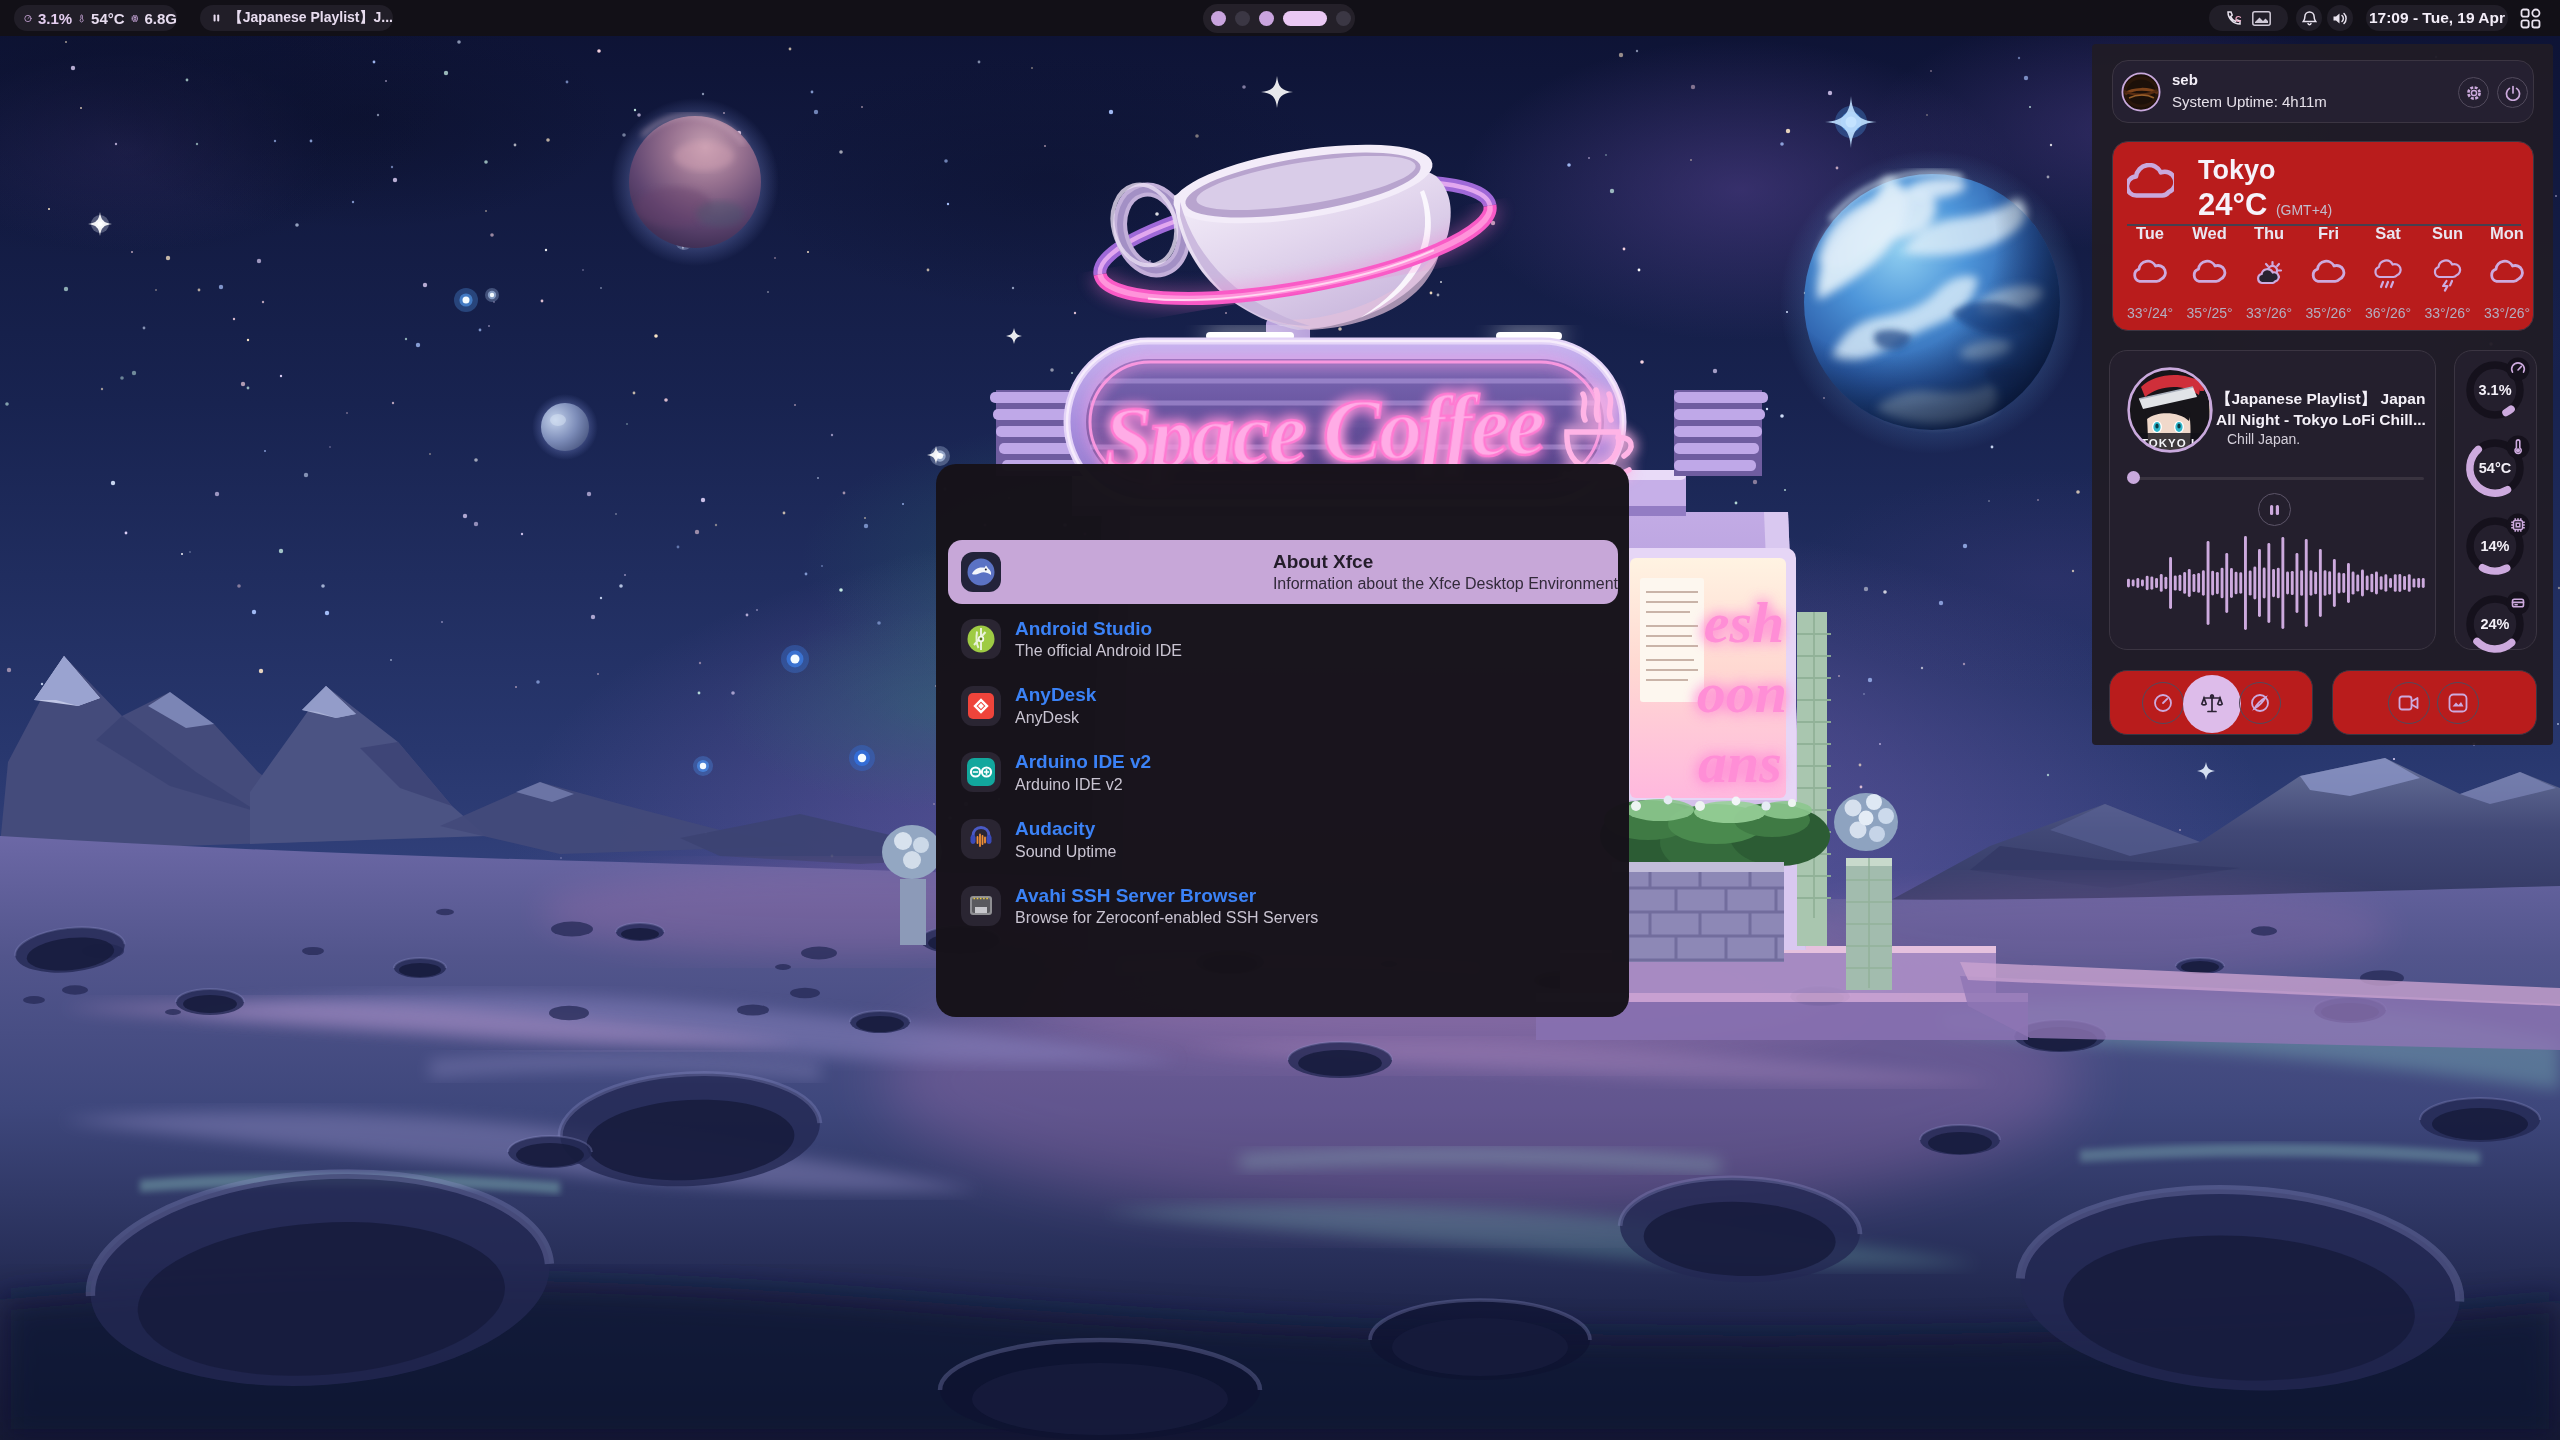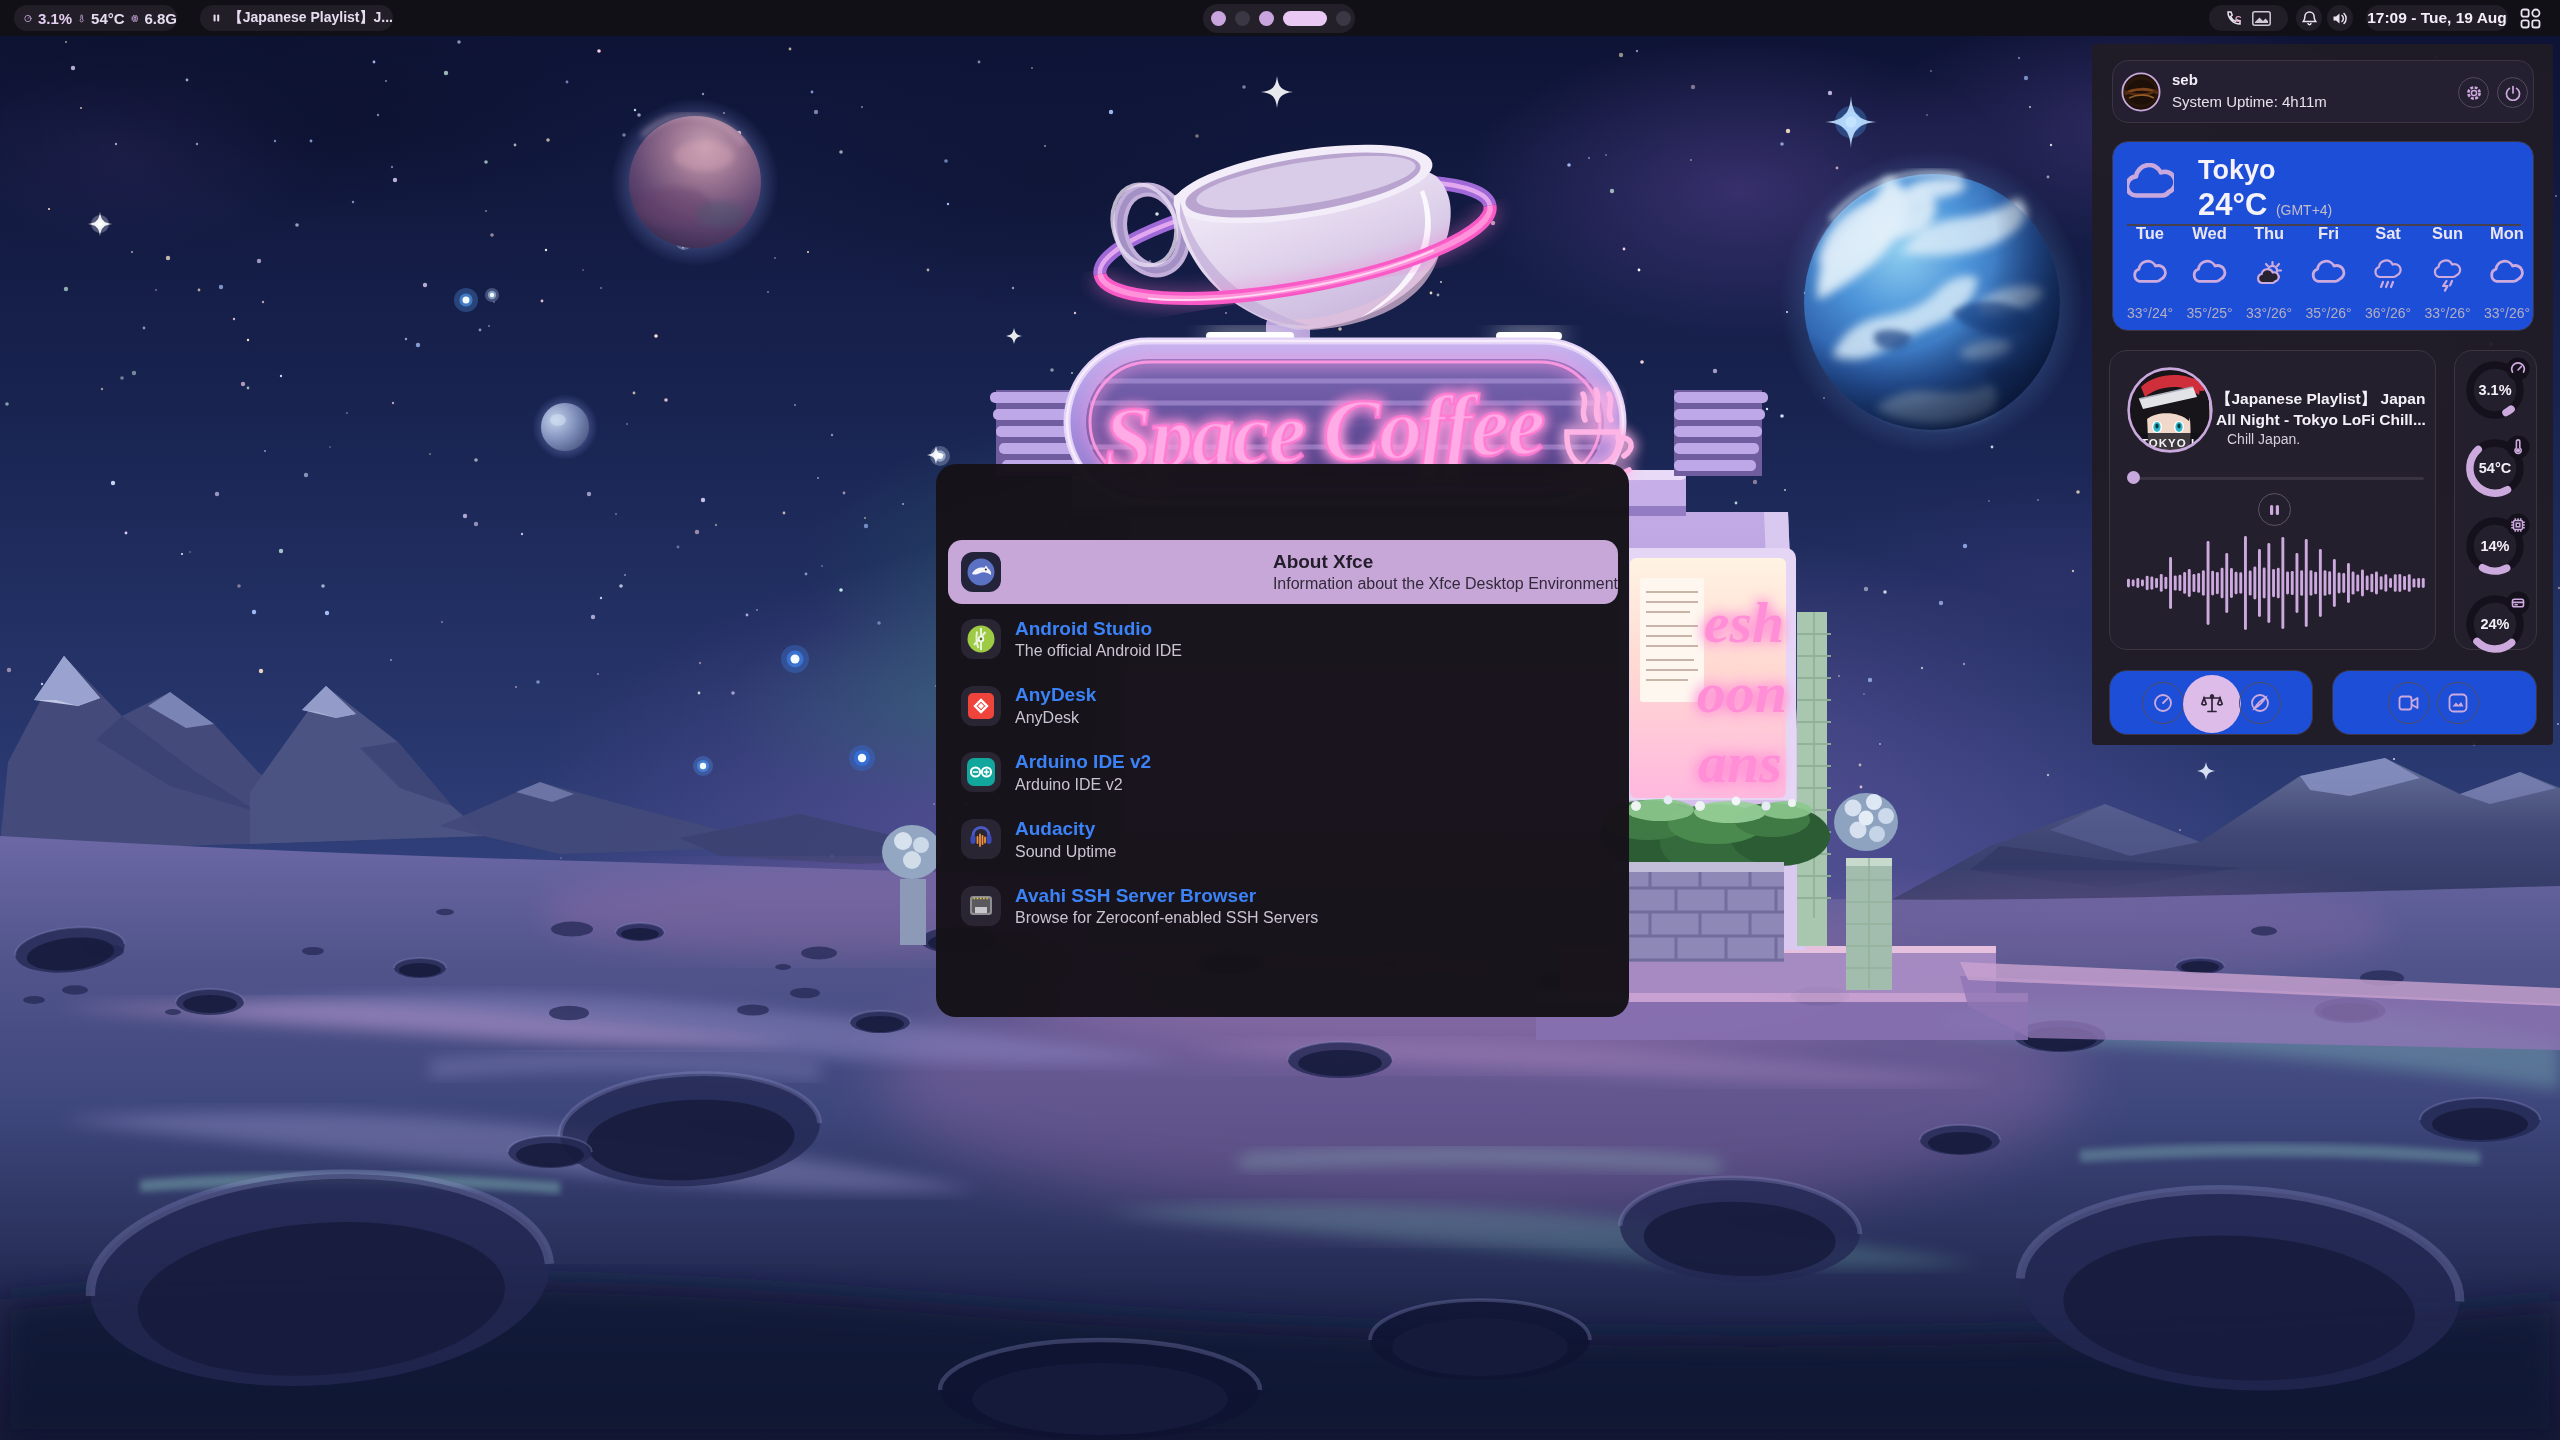--- a/index.html
+++ b/index.html
@@ -14,21 +14,21 @@
 #list { position:absolute; left:12px; top:76px; width:670px; }
 .row { height:64px; border-radius:14px; display:flex; align-items:center; padding-left:13px; margin-bottom:2.8px; }
 .row svg { margin-right:14px; }
 .rt { display:flex; flex-direction:column; justify-content:center; }
 .t1 { font-size:19px; font-weight:bold; color:#3b82f6; line-height:1.35; }
 .t2 { font-size:16px; color:#c9c4d1; line-height:1.3; }
 .sel { background:#c7a7d8;justify-content:space-between; }
 .sel .t1 { color:#241d2b; } .sel .t2 { color:#322a3a; }
 
 #side { position:absolute; left:2092px; top:44px; width:461px; height:701px; background:rgba(32,28,38,0.97); border-radius:4px; }
-.card { position:absolute; background:#1d4ed8; border:1px solid #3b3542; border-radius:16px; }
+.card { position:absolute; background:#b91c1c; border:1px solid #3b3542; border-radius:16px; }
 .btn { border:1px solid #514a5c; border-radius:50%; display:flex; align-items:center; justify-content:center; }
 </style></head><body>
 <svg id="wall" width="2560" height="1440" viewBox="0 0 2560 1440">
 <defs>
 <linearGradient id="sky" x1="0" y1="0" x2="0" y2="1">
  <stop offset="0" stop-color="#0d1233"></stop>
         <stop offset="0.28" stop-color="#182350"></stop>
  <stop offset="0.52" stop-color="#28376e"></stop>
         <stop offset="0.72" stop-color="#3d4c8a"></stop>
  <stop offset="0.9" stop-color="#55589a"></stop>
@@ -1041,21 +1041,21 @@
           <path d="M6 13.6 a1.6 1.6 0 0 0 3 0"></path>
         </g>
       </svg>
     </div>
  <div class="cir" style="left:2327px">
       <svg width="16" height="15" viewBox="0 0 16 15">
         <path d="M1.5 5.5 L4 5.5 L7.5 2.5 L7.5 12.5 L4 9.5 L1.5 9.5Z" fill="#e8e2ee"></path>
         <path d="M10 4.5 a4 4 0 0 1 0 6 M12 2.5 a7 7 0 0 1 0 10" stroke="#e8e2ee" stroke-width="1.5" fill="none" stroke-linecap="round"></path>
       </svg>
     </div>
- <div class="pill" style="left:2366px;width:142px;justify-content:center;font-size:15.5px;color:#f3edf8">17:09 - Tue, 19 Aug</div>
+ <div class="pill" style="left:2366px;width:142px;justify-content:center;font-size:15.5px;color:#f3edf8">17:09 - Tue, 19 Apr</div>
  <svg class="abs" style="left:2520px;top:8px" width="21" height="21" viewBox="0 0 21 21">
       <g fill="none" stroke="#e8e2ee" stroke-width="1.8">
         <rect x="1.5" y="1.5" width="7.2" height="7.2" rx="2"></rect>
         <rect x="12.3" y="1.5" width="7.2" height="7.2" rx="3.6"></rect>
         <rect x="1.5" y="12.3" width="7.2" height="7.2" rx="2"></rect>
         <rect x="12.3" y="12.3" width="7.2" height="7.2" rx="2"></rect>
       </g>
     </svg>
 </div>
 

